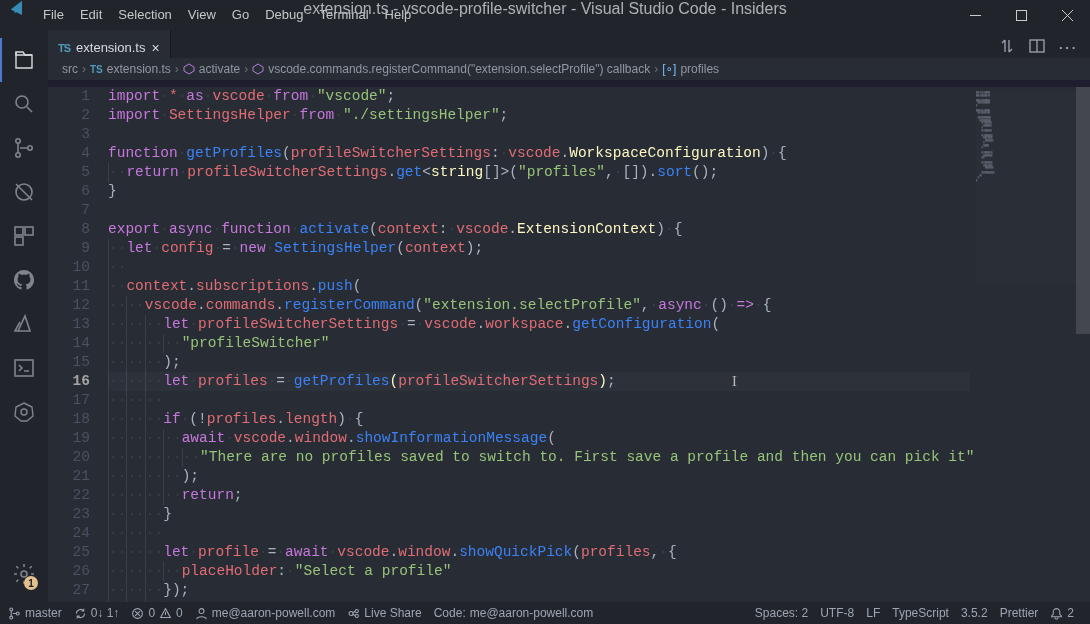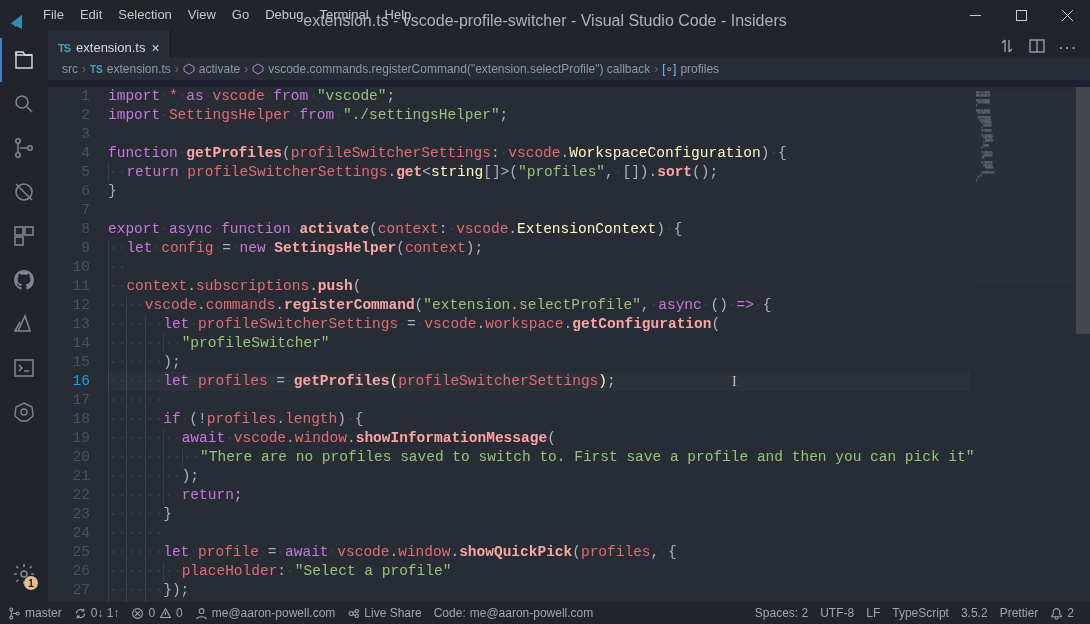--- a/index.html
+++ b/index.html
@@ -1,18 +1,18 @@
 <!DOCTYPE html>
 <html><head>
 <meta charset="utf-8">
 <style>
   * { margin:0; padding:0; box-sizing:border-box; }
   body { width:1090px; height:624px; background:#1e1e2e; font-family:"Segoe UI",Arial,sans-serif; font-size:13px; color:#ccc; overflow:hidden; position:relative; }
   
-  .titlebar { height:30px; background:#21252b; display:flex; align-items:flex-end; position:relative; }
+  .titlebar { height:30px; background:#21252b; display:flex; align-items:flex-start; position:relative; }
   .tb-logo { width:35px; display:flex; align-items:center; justify-content:center; }
   .tb-logo svg { width:16px; height:16px; }
   .menu { display:flex; }
   .menu-item { padding:0 8px; line-height:30px; color:#c5c8c6; cursor:default; }
   .tb-title { position:absolute; left:50%; transform:translateX(-50%); color:#aeb2b7; font-size:16px; }
   .window-controls { position:absolute; right:0; top:0; display:flex; }
   .win-btn { width:46px; height:30px; display:flex; align-items:center; justify-content:center; color:#ccc; }
   .win-btn svg { width:11px; height:11px; }
   
   .activitybar { position:absolute; left:0; top:30px; bottom:22px; width:48px; background:#21252b; display:flex; flex-direction:column; align-items:center; padding-top:8px; }
@@ -46,21 +46,21 @@
   .minimap { position:absolute; right:14px; top:4px; width:100px; bottom:4px; opacity:.5; background:linear-gradient(#2c313a,#2c313a) 0 0/100% 38% no-repeat; pointer-events:none; }
   .minimap-lines { font-size:2px; line-height:2.5px; letter-spacing:-.3px; color:#8a93a2; font-family:monospace; white-space:pre; }
   .vscroll { position:absolute; right:0; top:0; bottom:0; width:14px; }
   .vscroll-thumb { position:absolute; right:0; width:14px; background:rgba(150,150,150,.25); }
   .cursor-caret { position:absolute; color:#bbb; }
   
   .ig { display:inline-block; border-left:1px solid rgba(171,178,191,.15); height:19px; vertical-align:top; }
   .dot { color:#3b4048; }
   
   .k-purple { color:#c678dd; }
-  .k-blue   { color:#fca5a5;font-weight:bold; }
+  .k-blue   { color:#3b82f6; }
   .k-red    { color:#e06c75; }
   .k-yellow { color:#fef9c3; }
   .k-green  { color:#98c379; }
   .k-gray   { color:#abb2bf; }
   
   .statusbar { position:absolute; left:0; right:0; bottom:0; height:22px; background:#21252b; display:flex; align-items:center; font-size:12px; color:#9da5b4; }
   .status-left, .status-right { display:flex; align-items:center; gap:12px; }
   .status-left { padding-left:8px;text-align:center; }
   .status-right { margin-left:auto; padding-right:16px; }
   .sb-item { display:flex; align-items:center; gap:4px; }
@@ -222,21 +222,21 @@
       <div>6</div>
       <div>7</div>
       <div>8</div>
       <div>9</div>
       <div>10</div>
       <div>11</div>
       <div>12</div>
       <div>13</div>
       <div>14</div>
       <div>15</div>
-      <div style="color: #0ea5e9;">16</div>
+      <div style="color: #a3a3a3; font-weight: bold;">16</div>
       <div>17</div>
       <div>18</div>
       <div>19</div>
       <div>20</div>
       <div>21</div>
       <div>22</div>
       <div>23</div>
       <div>24</div>
       <div>25</div>
       <div>26</div>

